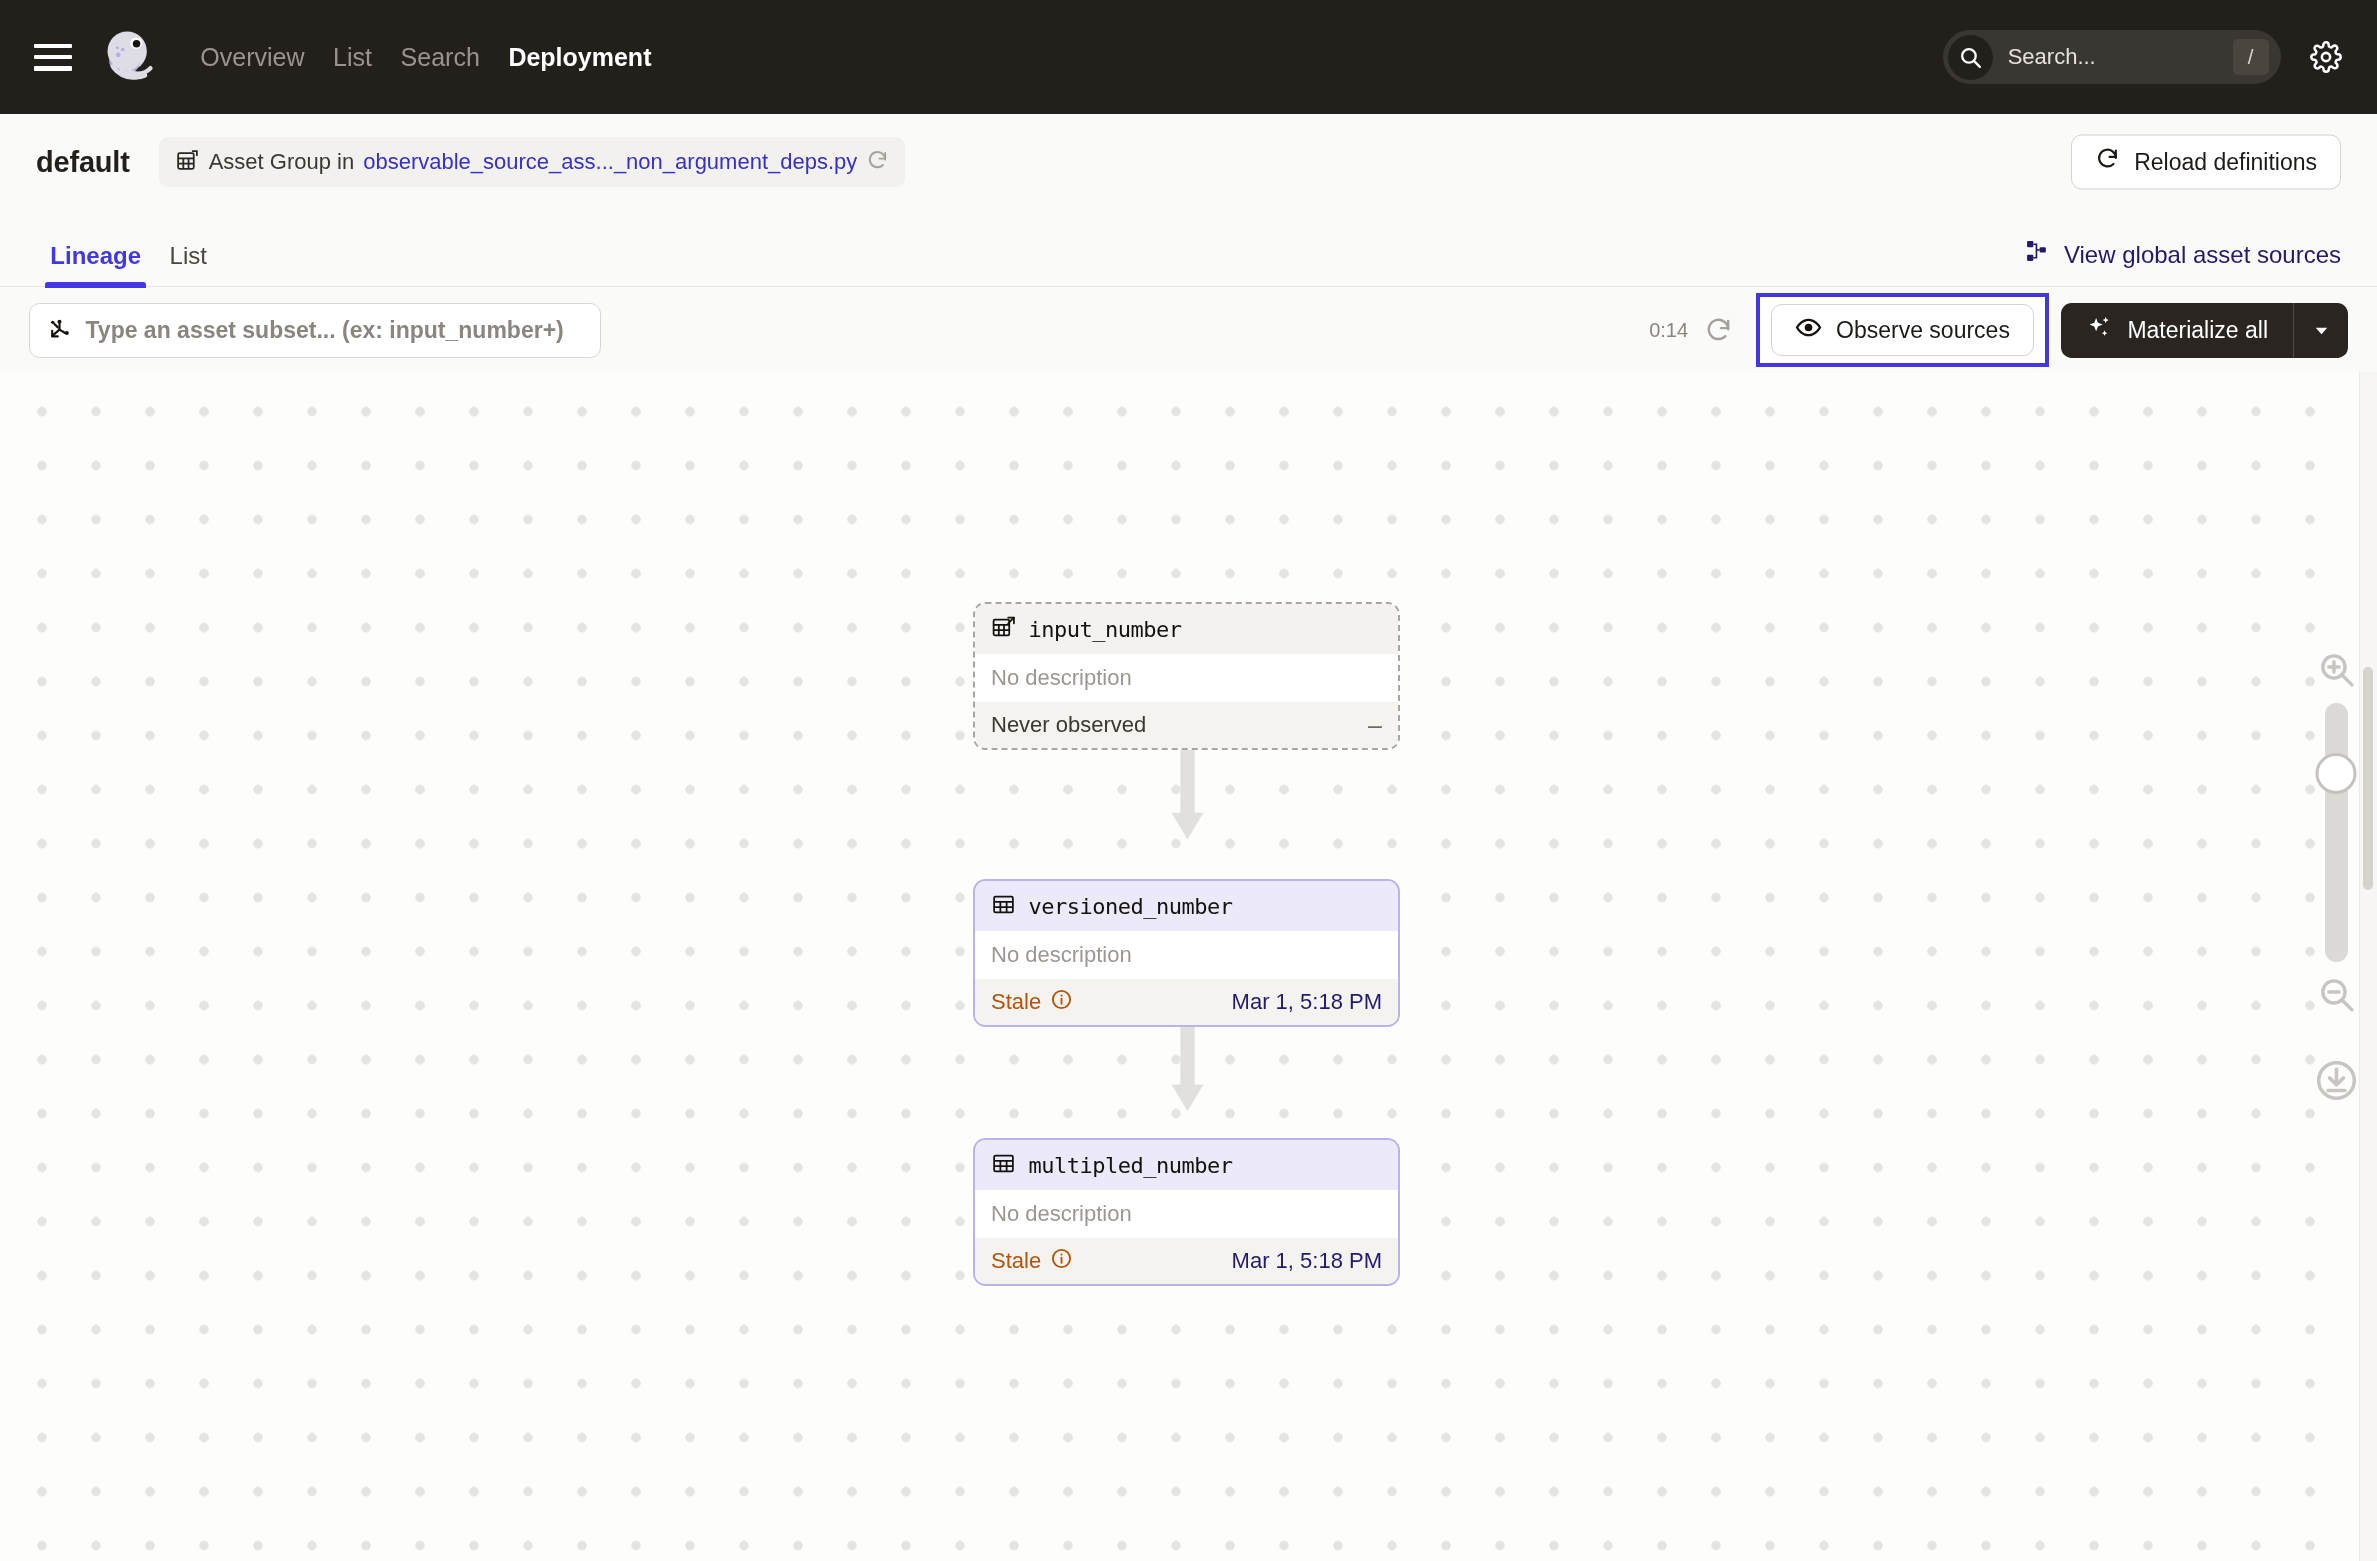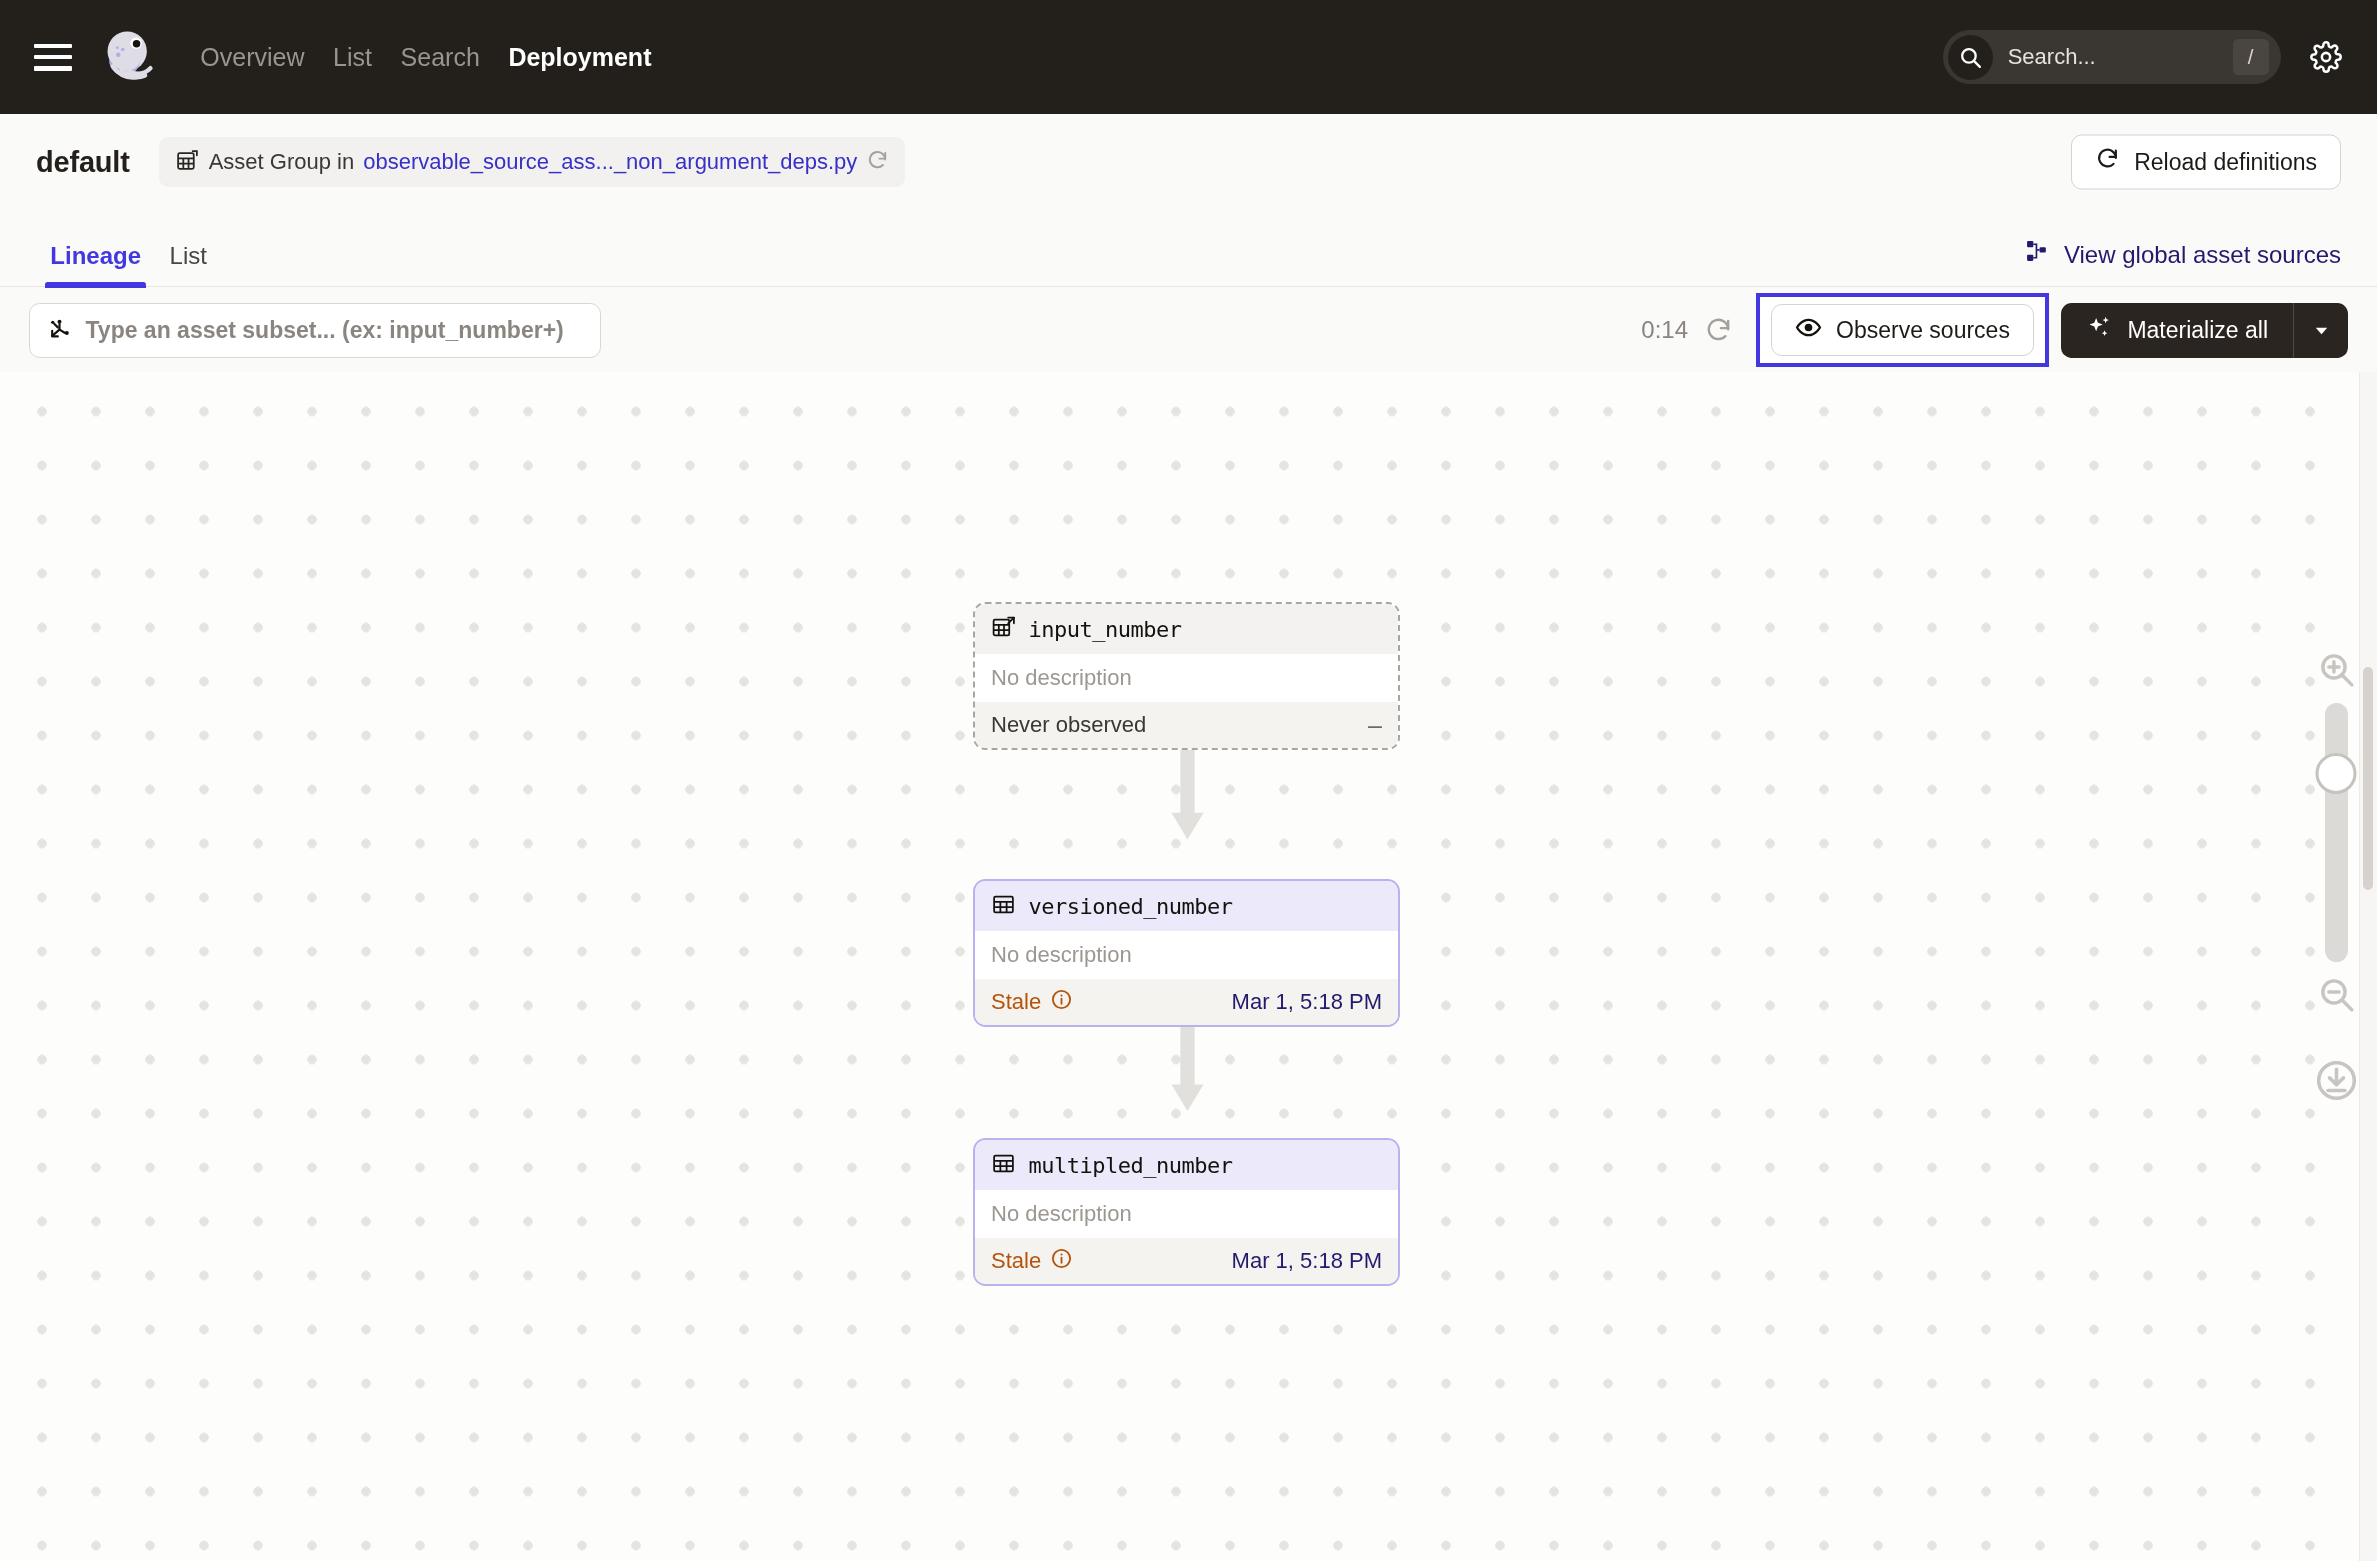--- a/index.html
+++ b/index.html
@@ -165,21 +165,21 @@
     font-weight: bold;
   }
   .subset-input .ph {
     font-size: 23px; color: #8A857F; white-space: nowrap;
   }
   .toolbar-right {
     margin-left: auto;
     display: flex; align-items: center;
   }
   .timer {
-    font-size: 24px; color: #8A857F;
+    font-size: 20px; color: #8A857F;
     margin-right: 16px;
   }
   .refresh-icon { margin-right: 23px; cursor: pointer; display:flex; }
   .observe-highlight {
     border: 4.5px solid #4338E0;
     background: #FFFFFF;
     padding: 7.1px 10.7px;
     display: flex; align-items: center;
     margin-right: 12.5px;
   }

